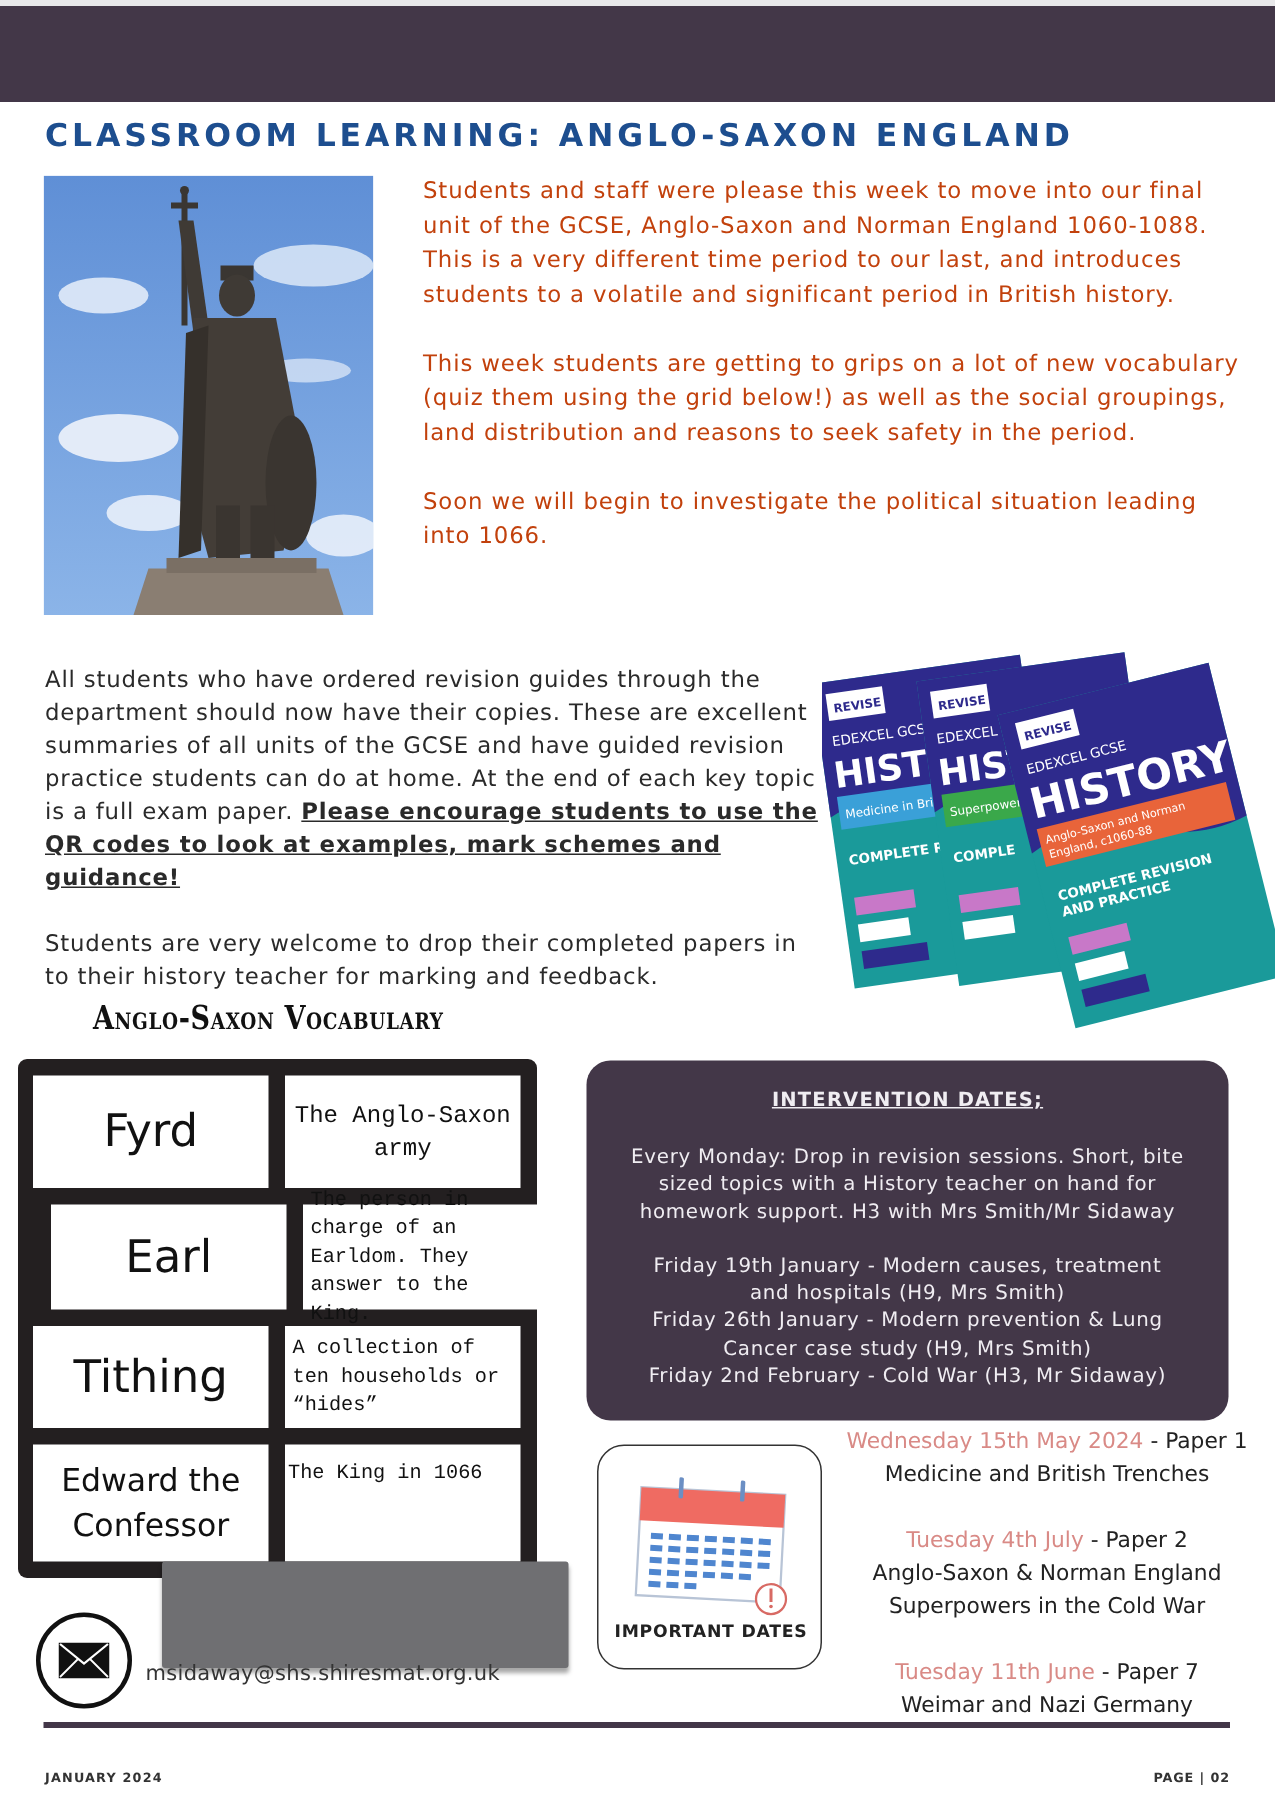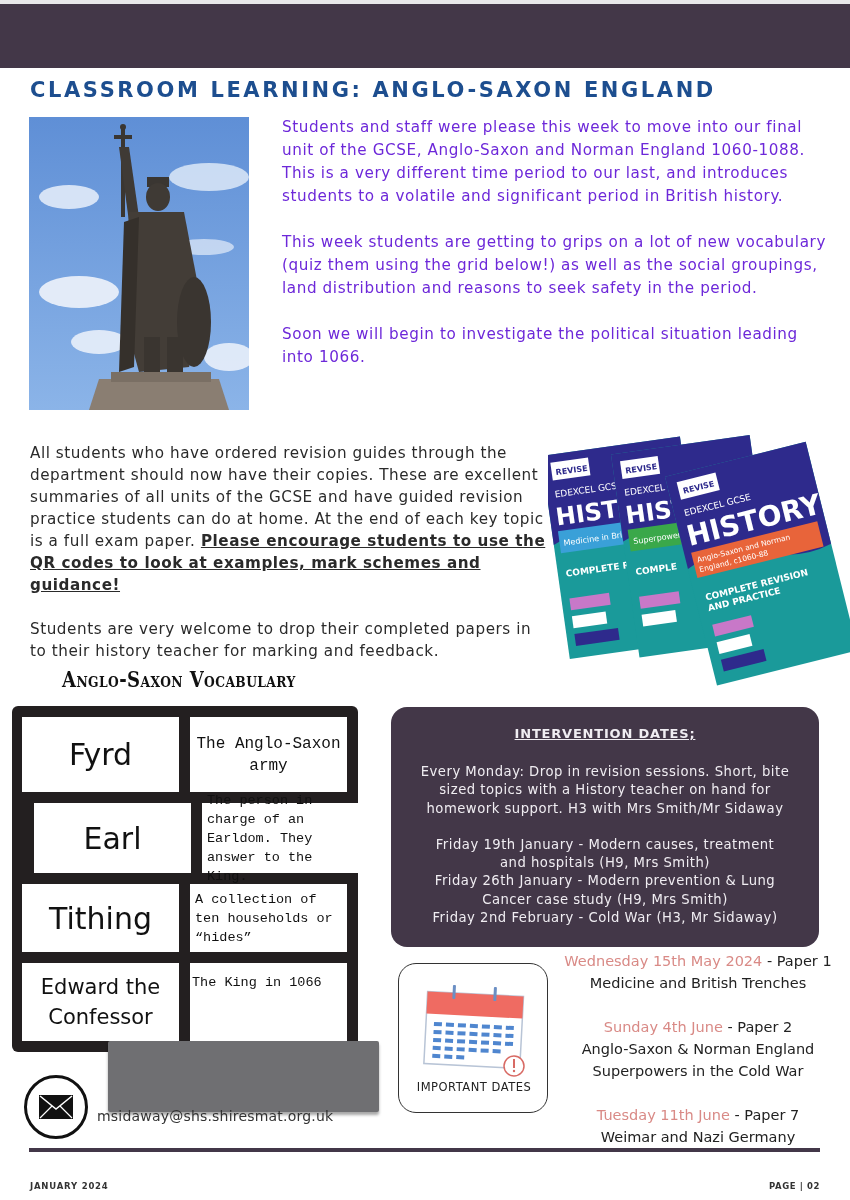--- a/index.html
+++ b/index.html
@@ -6,21 +6,21 @@
     html, body { width: 850px; height: 1200px; background: #ffffff; overflow: hidden; }
     body { position: relative; font-family: "DejaVu Sans", sans-serif; color: #222; }
 
     .top-band { position: absolute; left: 0; top: 4px; width: 850px; height: 64px; background: #433748; }
     .top-edge { position: absolute; left: 0; top: 0; width: 850px; height: 4px; background: #e8e8ea; }
 
     .page-title { position: absolute; left: 30px; top: 78px; font-family: "DejaVu Sans", sans-serif; font-weight: bold; font-size: 21px; letter-spacing: 2.6px; color: #1d4e8f; white-space: nowrap; }
 
     .statue { position: absolute; left: 29px; top: 117px; width: 220px; height: 293px; overflow: hidden; }
 
-    .intro { position: absolute; left: 282px; top: 116px; width: 550px; font-size: 15.2px; line-height: 23px; letter-spacing: 0.6px; color: #6d28d9; }
+    .intro { position: absolute; left: 282px; top: 116px; width: 550px; font-size: 15.2px; line-height: 23px; letter-spacing: 0.6px; color: #c2410c; }
     .intro p { margin-bottom: 23px; }
 
     .guides { position: absolute; left: 30px; top: 442px; width: 520px; font-size: 15.2px; line-height: 22px; letter-spacing: 0.55px; color: #2a2a2a; }
     .guides p { margin-bottom: 22px; }
     .guides .emph { font-weight: bold; text-decoration: underline; }
 
     .books { position: absolute; left: 548px; top: 420px; width: 302px; height: 290px; }
 
     .vocab-title { position: absolute; left: 62px; top: 666px; font-family: "DejaVu Serif", serif; font-weight: bold; font-size: 22px; letter-spacing: 0.5px; color: #111; font-variant: small-caps; white-space: nowrap; transform: scaleX(0.82); transform-origin: left center; }
 
@@ -34,21 +34,21 @@
 
     .mail-circle { position: absolute; left: 24px; top: 1075px; width: 64px; height: 64px; border: 3px solid #111; border-radius: 50%; display: flex; align-items: center; justify-content: center; background: #fff; }
     .email { position: absolute; left: 97px; top: 1108px; font-size: 14px; color: #333; letter-spacing: 0.2px; }
 
     .intervention { position: absolute; left: 391px; top: 707px; width: 428px; height: 240px; background: #433748; border-radius: 16px; color: #f0edf2; text-align: center; padding-top: 19px; }
     .intervention .heading { font-weight: bold; font-size: 13px; letter-spacing: 0.8px; text-decoration: underline; margin-bottom: 22px; }
     .intervention .line { font-size: 13.2px; line-height: 18.3px; letter-spacing: 0.5px; }
     .intervention .gap { height: 18px; }
 
     .dates-card { position: absolute; left: 398px; top: 963px; width: 150px; height: 150px; border: 1.5px solid #333; border-radius: 18px; background: #fff; }
-    .dates-label { position: absolute; left: 0; top: 116px; width: 150px; text-align: center; font-weight: normal; font-size: 11.5px; letter-spacing: 0.5px; color: #222; }
+    .dates-label { position: absolute; left: 0; top: 116px; width: 150px; text-align: center; font-weight: bold; font-size: 11.5px; letter-spacing: 0.5px; color: #222; }
 
     .exams { position: absolute; left: 553px; top: 950px; width: 290px; text-align: center; font-size: 14.5px; line-height: 22px; color: #222; }
     .exams .date { color: #d98a86; }
     .exams .block { margin-bottom: 22px; }
 
     .rule { position: absolute; left: 29px; top: 1148px; width: 791px; height: 4px; background: #433748; }
     .foot-left { position: absolute; left: 30px; top: 1181px; font-size: 8.5px; font-weight: bold; letter-spacing: 0.8px; color: #333; }
     .foot-right { position: absolute; right: 30px; top: 1181px; font-size: 8.5px; font-weight: bold; letter-spacing: 0.6px; color: #333; }
   </style>
 </head>
@@ -250,21 +250,21 @@
   </svg>
   <div class="dates-label">IMPORTANT DATES</div>
 </div>
 
 <div class="exams">
   <div class="block">
     <div><span class="date">Wednesday 15th May 2024</span><span> - Paper 1</span></div>
     <div>Medicine and British Trenches</div>
   </div>
   <div class="block">
-    <div><span class="date">Sunday 4th June</span><span> - Paper 2</span></div>
+    <div><span class="date">Tuesday 4th July</span><span> - Paper 2</span></div>
     <div>Anglo-Saxon &amp; Norman England</div>
     <div>Superpowers in the Cold War</div>
   </div>
   <div class="block">
     <div><span class="date">Tuesday 11th June</span><span> - Paper 7</span></div>
     <div>Weimar and Nazi Germany</div>
   </div>
 </div>
 
 <div class="rule"></div>

